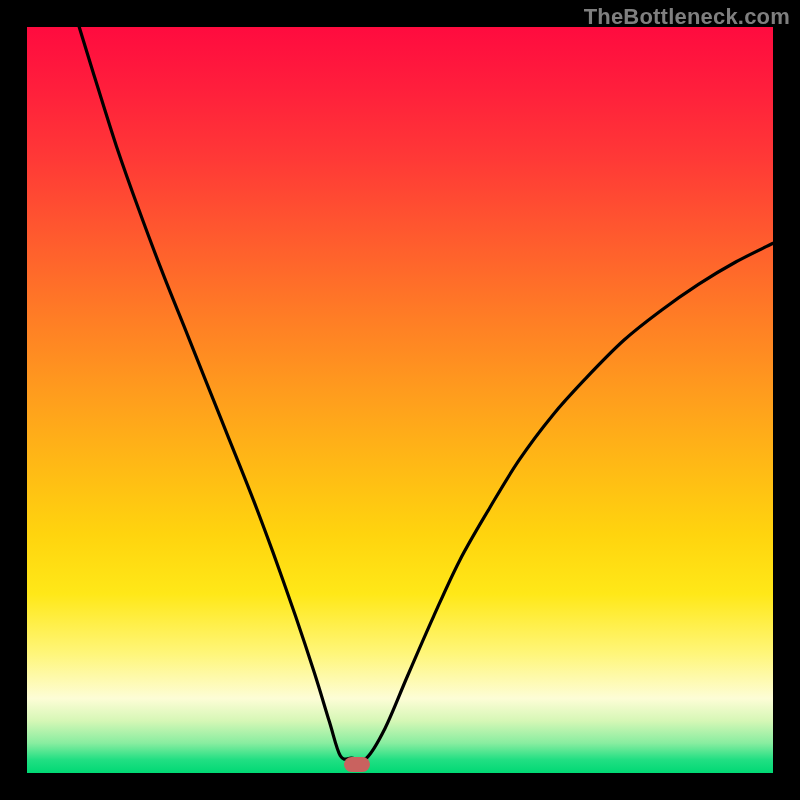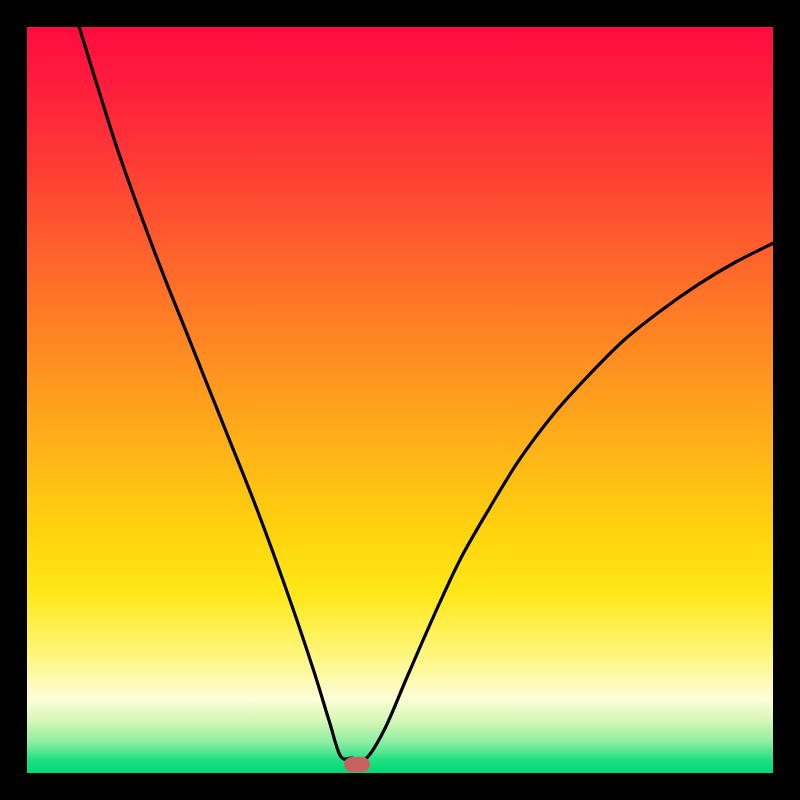--- a/index.html
+++ b/index.html
@@ -68,20 +68,21 @@
     width: 26px;
     height: 15px;
     border-radius: 8px;
     background: #c9625f;
   }
 </style>
 </head>
 <body>
 
 <div class="frame">
+  <div class="watermark">TheBottleneck.com</div>
 
   <div class="plot-area">
     <svg class="curve" viewBox="0 0 746 746" preserveAspectRatio="none">
       <path fill="none" stroke="#000" stroke-width="3.2" stroke-linecap="round" stroke-linejoin="round" d="M 52.2 0.0 C 54.7 8.1, 60.9 28.6, 67.1 48.5 C 73.4 68.4, 82.1 97.0, 89.5 119.4 C 97.0 141.7, 104.4 162.3, 111.9 182.8 C 119.4 203.3, 126.8 223.2, 134.3 242.4 C 141.7 261.7, 149.2 279.8, 156.7 298.4 C 164.1 317.1, 171.6 335.7, 179.0 354.3 C 186.5 373.0, 194.0 391.6, 201.4 410.3 C 208.9 429.0, 216.3 447.0, 223.8 466.3 C 231.3 485.5, 238.7 505.4, 246.2 525.9 C 253.6 546.4, 261.7 569.4, 268.6 589.3 C 275.4 609.2, 281.6 627.9, 287.2 645.3 C 292.8 662.7, 297.8 679.9, 302.1 693.8 C 306.5 707.7, 309.6 722.6, 313.3 728.8 C 317.1 735.1, 320.2 730.7, 324.5 731.1 C 328.9 731.5, 333.8 736.1, 339.4 731.1 C 345.0 726.1, 351.2 714.9, 358.1 701.2 C 364.9 687.6, 372.4 667.7, 380.5 649.0 C 388.5 630.4, 397.9 608.6, 406.6 589.3 C 415.3 570.1, 423.4 551.4, 432.7 533.4 C 442.0 515.4, 452.6 498.0, 462.5 481.2 C 472.5 464.4, 481.8 448.2, 492.4 432.7 C 502.9 417.1, 514.7 401.6, 525.9 387.9 C 537.1 374.2, 547.7 363.1, 559.5 350.6 C 571.3 338.2, 584.4 324.5, 596.8 313.3 C 609.2 302.1, 621.7 292.8, 634.1 283.5 C 646.5 274.2, 659.0 265.5, 671.4 257.4 C 683.8 249.3, 696.3 241.8, 708.7 235.0 C 721.1 228.2, 739.8 219.4, 746.0 216.3"></path>
     </svg>
     <div class="marker" style="left: 317px; top: 730px;"></div>
   </div>
 </div>
 
 </body></html>

